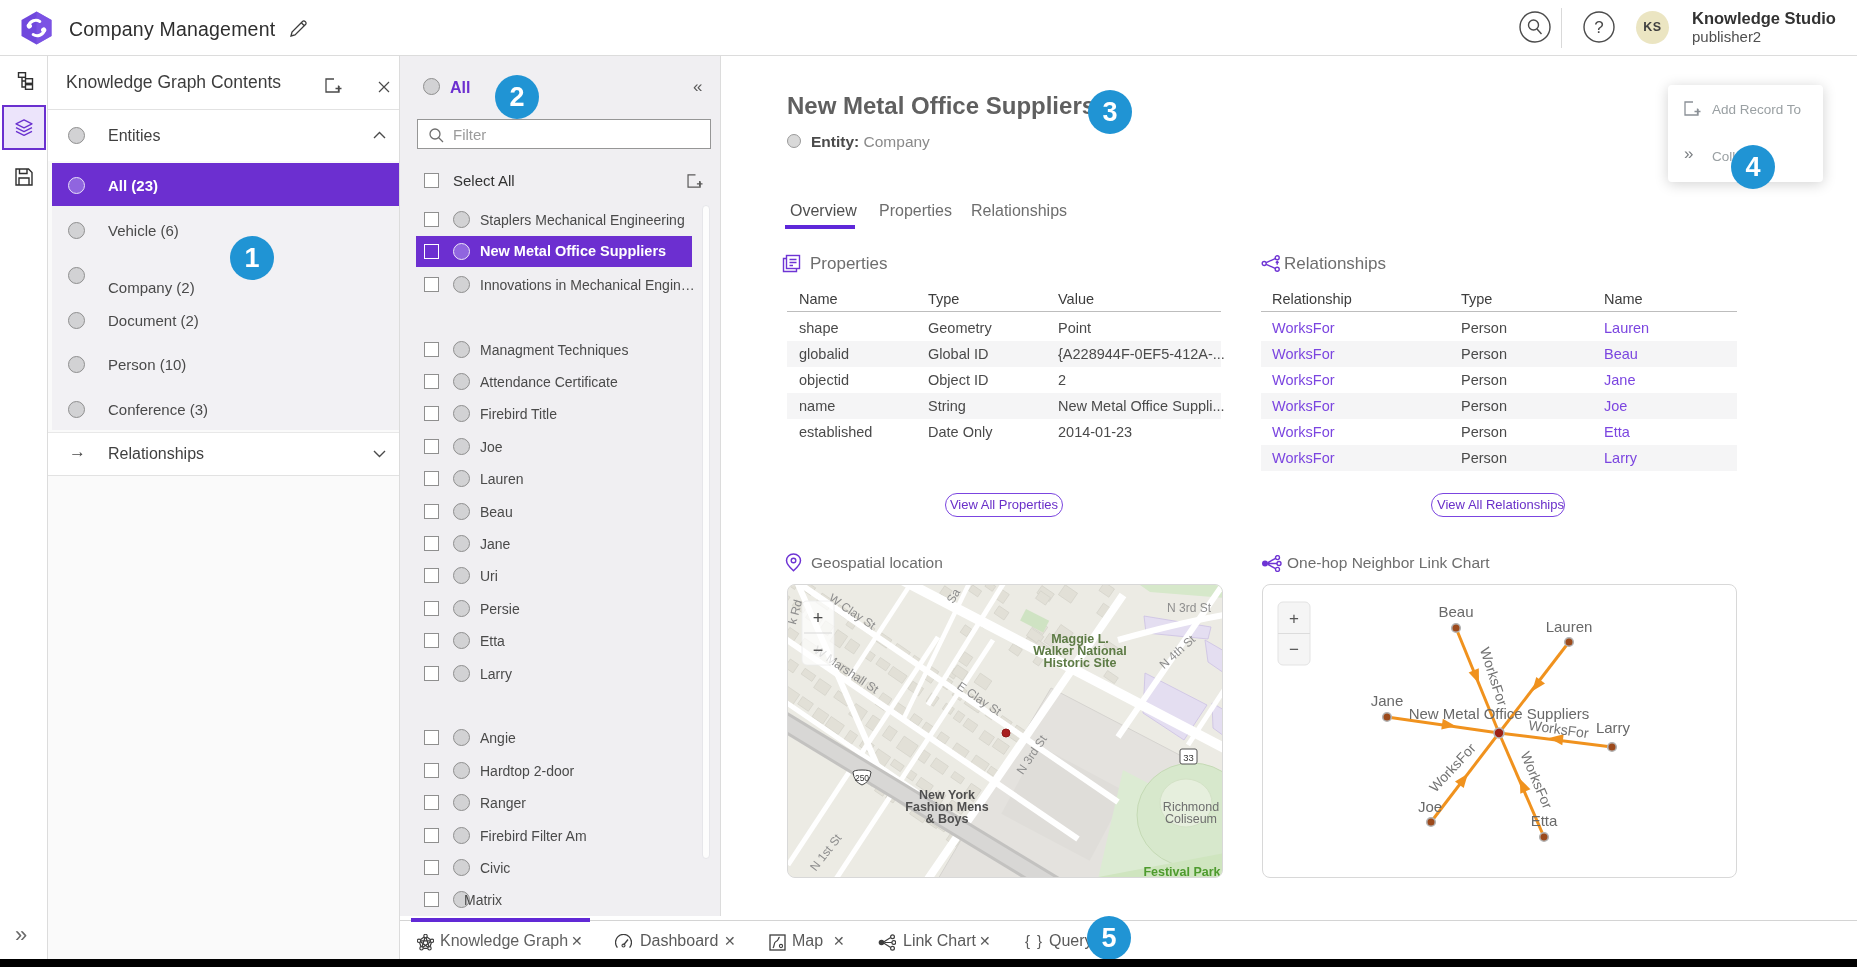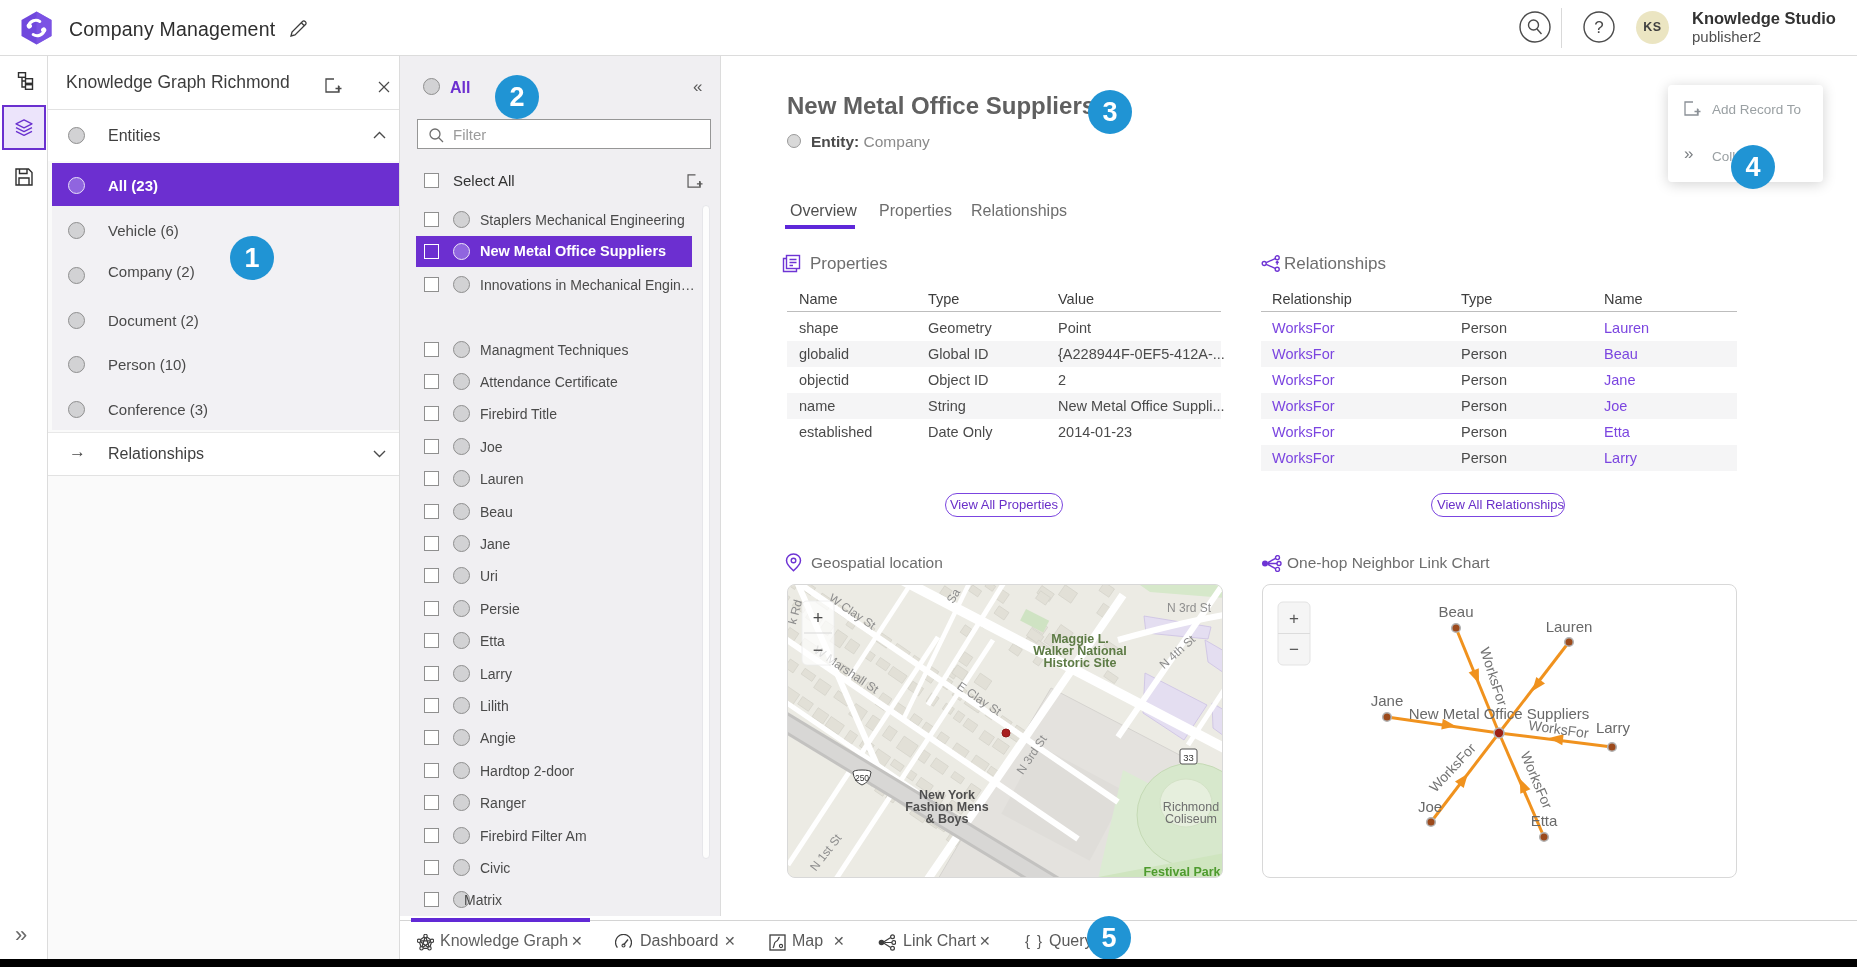--- a/index.html
+++ b/index.html
@@ -87,21 +87,21 @@
     <g fill="none" stroke="#2f2f2f" stroke-width="1.4">
       <path d="M1,1 L13.5,1 L17,4.5 L17,17 L1,17 Z"></path>
       <path d="M4.5,1 L4.5,5.5 L12,5.5 L12,1"></path>
       <path d="M4,17 L4,10 L14,10 L14,17"></path>
     </g>
   </svg>
   <div class="abs" style="left:15px;top:866px;font-size:22px;color:#6a6a6a">»</div>
 </div>
 <div class="abs" id="p1">
   <div class="abs hdr">
-    <div class="abs" style="left:18px;top:16px;font-size:17.5px;color:#3d3d3d">Knowledge Graph Richmond</div>
+    <div class="abs" style="left:18px;top:16px;font-size:17.5px;color:#3d3d3d">Knowledge Graph Contents</div>
     <svg class="abs" style="left:277px;top:22px" width="18" height="15" viewBox="0 0 18 15">
       <path d="M9,1 L1,1 L1,14 L14,14 L14,8" fill="none" stroke="#4a4a4a" stroke-width="1.3"></path>
       <path d="M10.5,10.5 L16.5,10.5 M13.5,7.5 L13.5,13.5" stroke="#4a4a4a" stroke-width="1.3"></path>
     </svg>
     <svg class="abs" style="left:330px;top:25px" width="12" height="12" viewBox="0 0 12 12">
       <path d="M1,1 L11,11 M11,1 L1,11" stroke="#4a4a4a" stroke-width="1.2"></path>
     </svg>
   </div>
   <div class="abs row" style="top:54px;background:#fff;height:51px">
     <div class="abs radio" style="left:20px;top:17px"></div>
@@ -114,21 +114,21 @@
   <div class="abs row sel" style="top:107px;left:4px;width:347px;height:43px">
     <div class="abs radio" style="left:16px;top:14px;background:#9065df;border-color:#e8e0f8"></div>
     <div class="abs" style="left:56px;top:14px;font-size:15px;font-weight:bold;color:#fff">All (23)</div>
   </div>
   <div class="abs row" style="top:152px">
     <div class="abs radio" style="left:20px;top:14px"></div>
     <div class="abs" style="left:60px;top:14px;font-size:15px;color:#4a4a4a">Vehicle (6)</div>
   </div>
   <div class="abs row" style="top:197px">
     <div class="abs radio" style="left:20px;top:14px"></div>
-    <div class="abs" style="left:60px;top:10px;font-size:15px;color:#4a4a4a">Company (2)</div>
+    <div class="abs" style="left:60px;top:26px;font-size:15px;color:#4a4a4a">Company (2)</div>
   </div>
   <div class="abs row" style="top:242px">
     <div class="abs radio" style="left:20px;top:14px"></div>
     <div class="abs" style="left:60px;top:14px;font-size:15px;color:#4a4a4a">Document (2)</div>
   </div>
   <div class="abs row" style="top:286px">
     <div class="abs radio" style="left:20px;top:14px"></div>
     <div class="abs" style="left:60px;top:14px;font-size:15px;color:#4a4a4a">Person (10)</div>
   </div>
   <div class="abs row" style="top:331px">
@@ -222,25 +222,20 @@
   </div>
   <div class="abs lrow" style="top:569px">
     <div class="abs check" style="left:8px;top:8px"></div>
     <div class="abs radio" style="left:37px;top:7px"></div>
     <div class="abs" style="left:64px;top:8px;font-size:14px;color:#4a4a4a">Etta</div>
   </div>
   <div class="abs lrow" style="top:602px">
     <div class="abs check" style="left:8px;top:8px"></div>
     <div class="abs radio" style="left:37px;top:7px"></div>
     <div class="abs" style="left:64px;top:8px;font-size:14px;color:#4a4a4a">Larry</div>
-  </div>
-  <div class="abs lrow" style="top:634px">
-    <div class="abs check" style="left:8px;top:8px"></div>
-    <div class="abs radio" style="left:37px;top:7px"></div>
-    <div class="abs" style="left:64px;top:8px;font-size:14px;color:#4a4a4a">Lilith</div>
   </div>
   <div class="abs lrow" style="top:666px">
     <div class="abs check" style="left:8px;top:8px"></div>
     <div class="abs radio" style="left:37px;top:7px"></div>
     <div class="abs" style="left:64px;top:8px;font-size:14px;color:#4a4a4a">Angie</div>
   </div>
   <div class="abs lrow" style="top:699px">
     <div class="abs check" style="left:8px;top:8px"></div>
     <div class="abs radio" style="left:37px;top:7px"></div>
     <div class="abs" style="left:64px;top:8px;font-size:14px;color:#4a4a4a">Hardtop 2-door</div>

